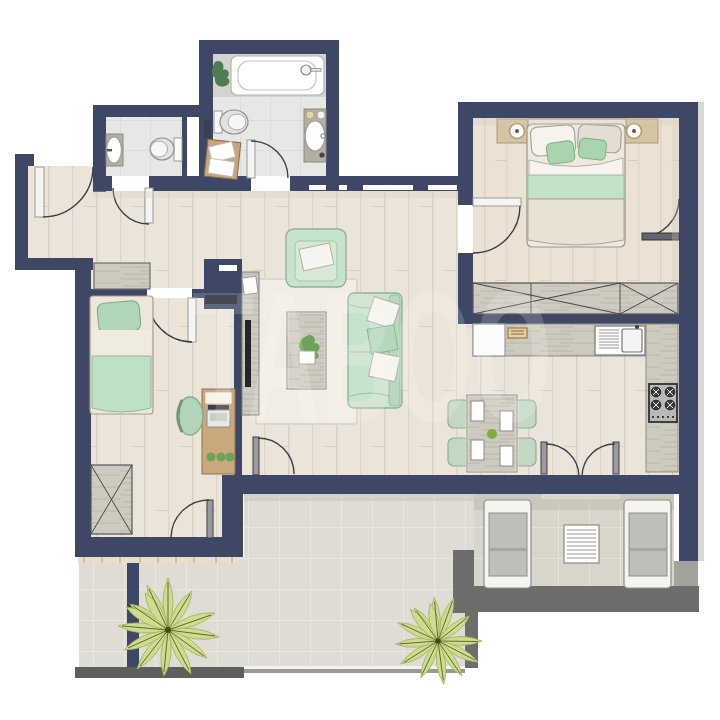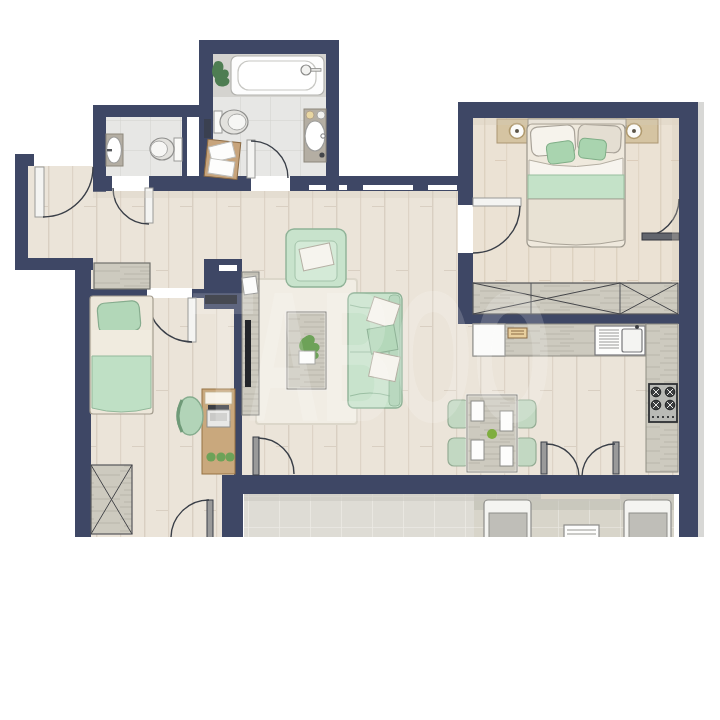--- a/index.html
+++ b/index.html
@@ -1,16 +1,16 @@
 <!DOCTYPE html>
 <html><head>
 <meta charset="utf-8">
 <style>
   html,body{margin:0;padding:0;background:#ffffff;}
-  #plan{width:720px;height:537px;position:relative;font-family:"Liberation Sans", sans-serif;border-radius:23px;}
+  #plan{width:720px;height:720px;position:relative;font-family:"Liberation Sans", sans-serif;border-radius:23px;}
 </style>
 </head>
 <body>
 <div id="plan">
 <svg width="720" height="720" viewBox="0 0 720 720" xmlns="http://www.w3.org/2000/svg">
 <defs>
   <pattern id="wood" width="48" height="120" patternUnits="userSpaceOnUse">
     <rect width="48" height="120" fill="#ebe4d9"></rect>
     <rect x="0" width="1.4" height="120" fill="#d9cfc2"></rect>
     <rect x="24" width="1.2" height="120" fill="#ddd3c6"></rect>

